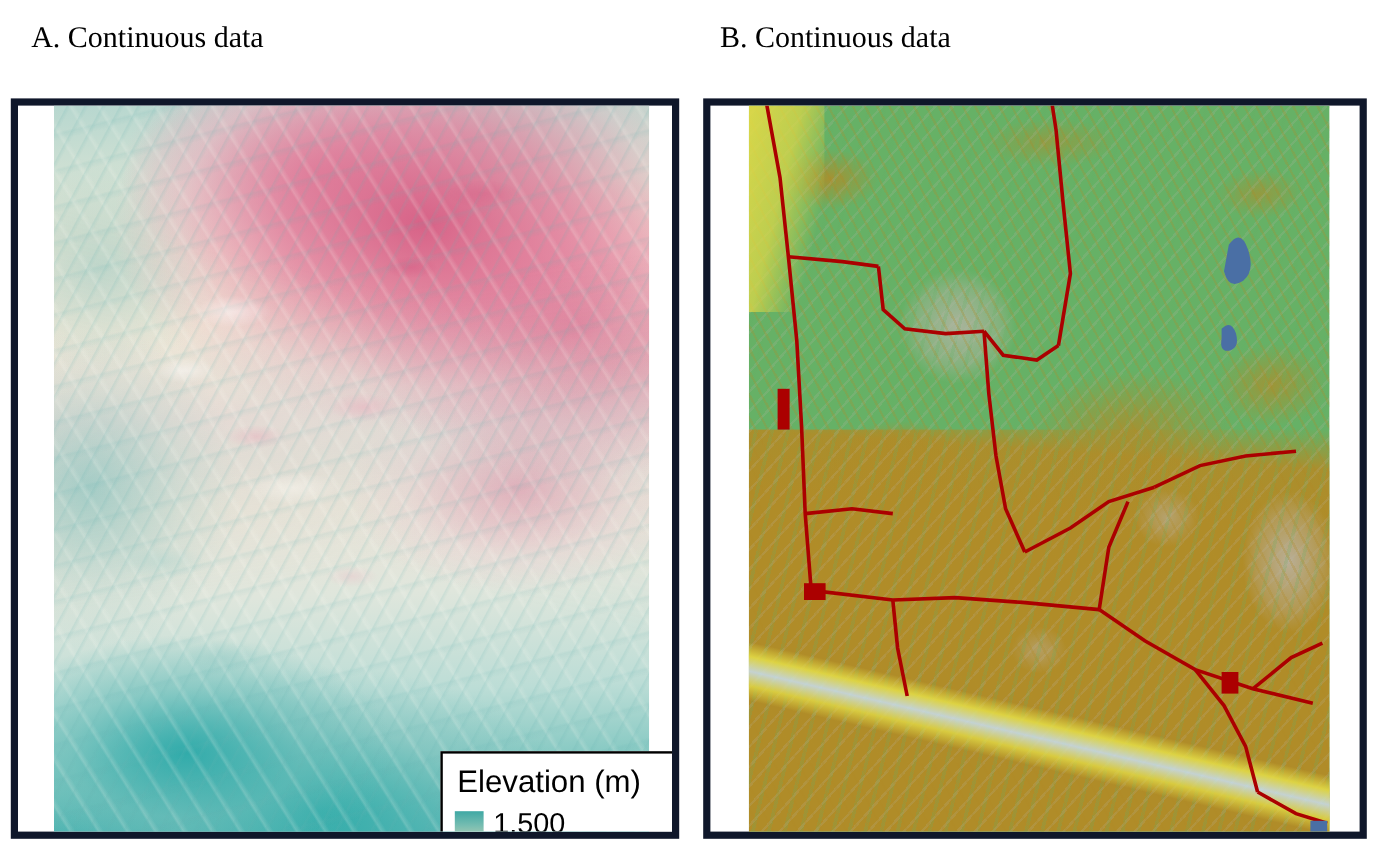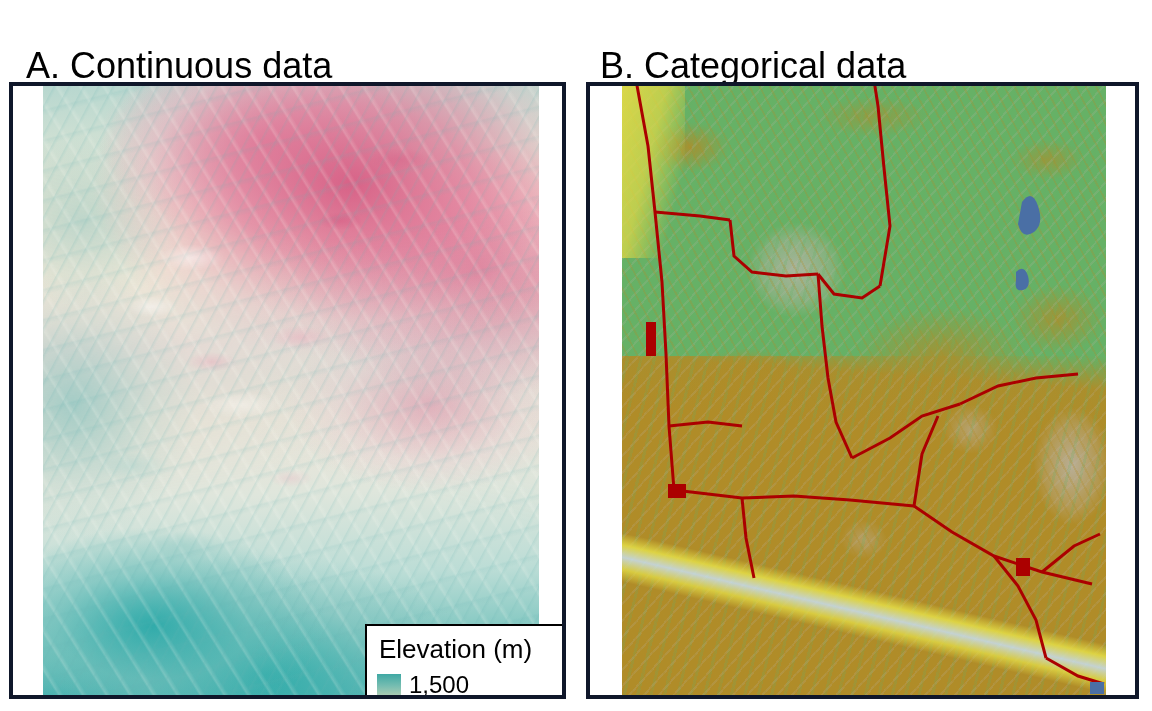--- a/index.html
+++ b/index.html
@@ -6,35 +6,34 @@
     margin: 0; padding: 0;
     background: #ffffff;
     width: 1152px; height: 711px;
     overflow: hidden;
     font-family: "Liberation Sans", sans-serif;
   }
   #root { position: relative; width: 1152px; height: 711px; background:#fff; }
 
   .panel-title {
     position: absolute;
-    font-family: Liberation Sans, sans-serif;
-    font-size: 36px;
+    font-family: Liberation Serif, serif;
+    font-size: 25px;
     font-weight: 400;
     color: #000000;
     letter-spacing: 0px;
     white-space: nowrap;
-    margin-top: 27px;
   }
   #title-a { left: 26px; top: 18px; }
   #title-b { left: 600px; top: 18px; }
 
   .panel-frame {
     position: absolute;
     background: #ffffff;
-    border: 4px solid #0f172a;
+    border: 6px solid #0f172a;
     box-sizing: border-box;
     overflow: hidden;
     padding-left: 19px;
   }
   #panel-a { left: 9px;   top: 82px; width: 557px; height: 617px; }
   #panel-b { left: 586px; top: 82px; width: 553px; height: 617px; }
 
   .raster { position: absolute; top: 0; overflow: hidden; }
   #raster-a { left: 30px; width: 496px; height: 613px; }
   #raster-b { left: 32px; width: 484px; height: 613px; }
@@ -186,21 +185,21 @@
     line-height: 27px; white-space: nowrap;
   }
 </style>
 </head>
 <body>
 
 <div id="root">
 
   <div class="panel-title" id="title-a">A. Continuous data</div>
 
-  <div class="panel-title" id="title-b">B. Categorical data</div>
+  <div class="panel-title" id="title-b">B. Continuous data</div>
 
   <div class="panel-frame" id="panel-a">
     <div class="raster" id="raster-a">
       <div class="elev-base"></div>
       <div class="elev-valley"></div>
       <div class="elev-streams"></div>
       <div class="elev-ridges"></div>
     </div>
 
     <div class="legend-box" id="legend-elev">

